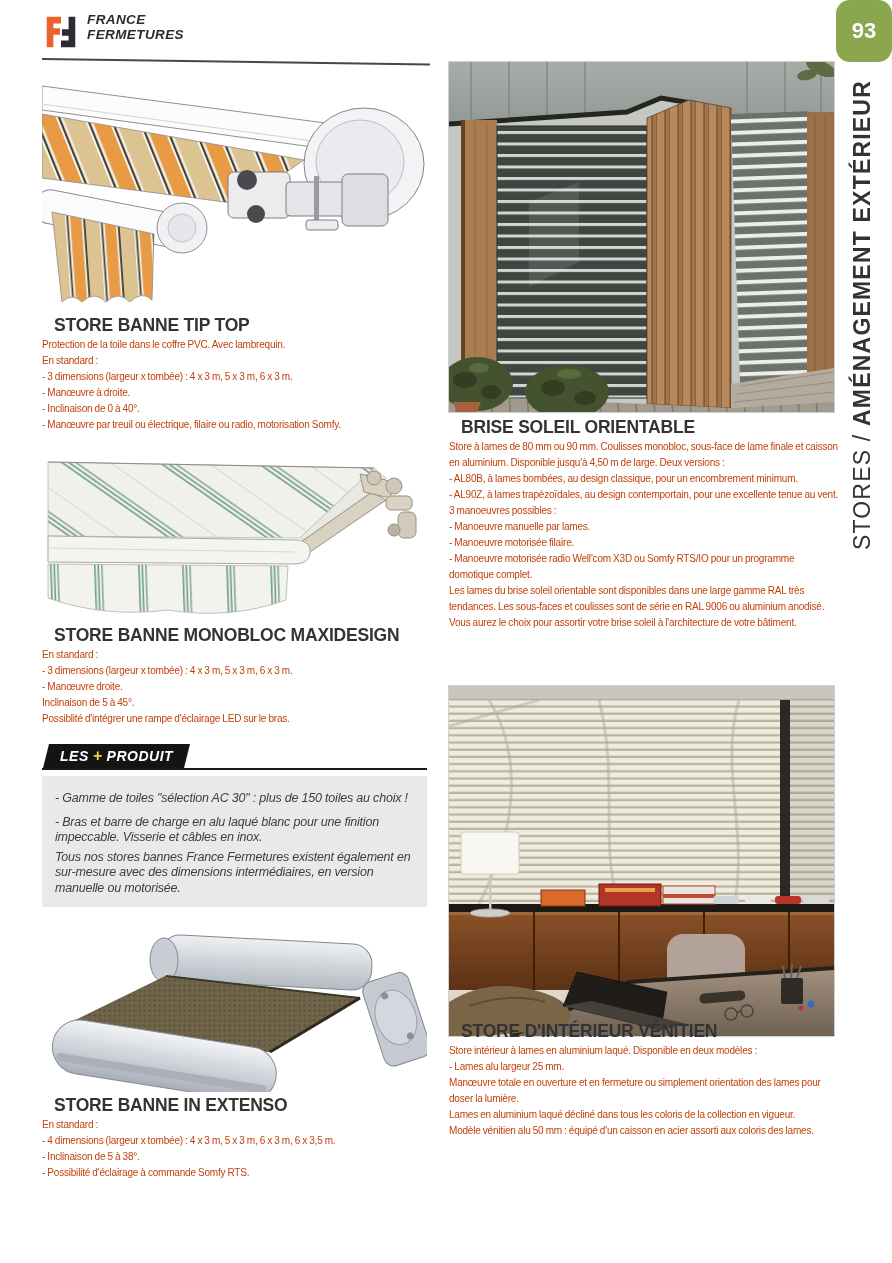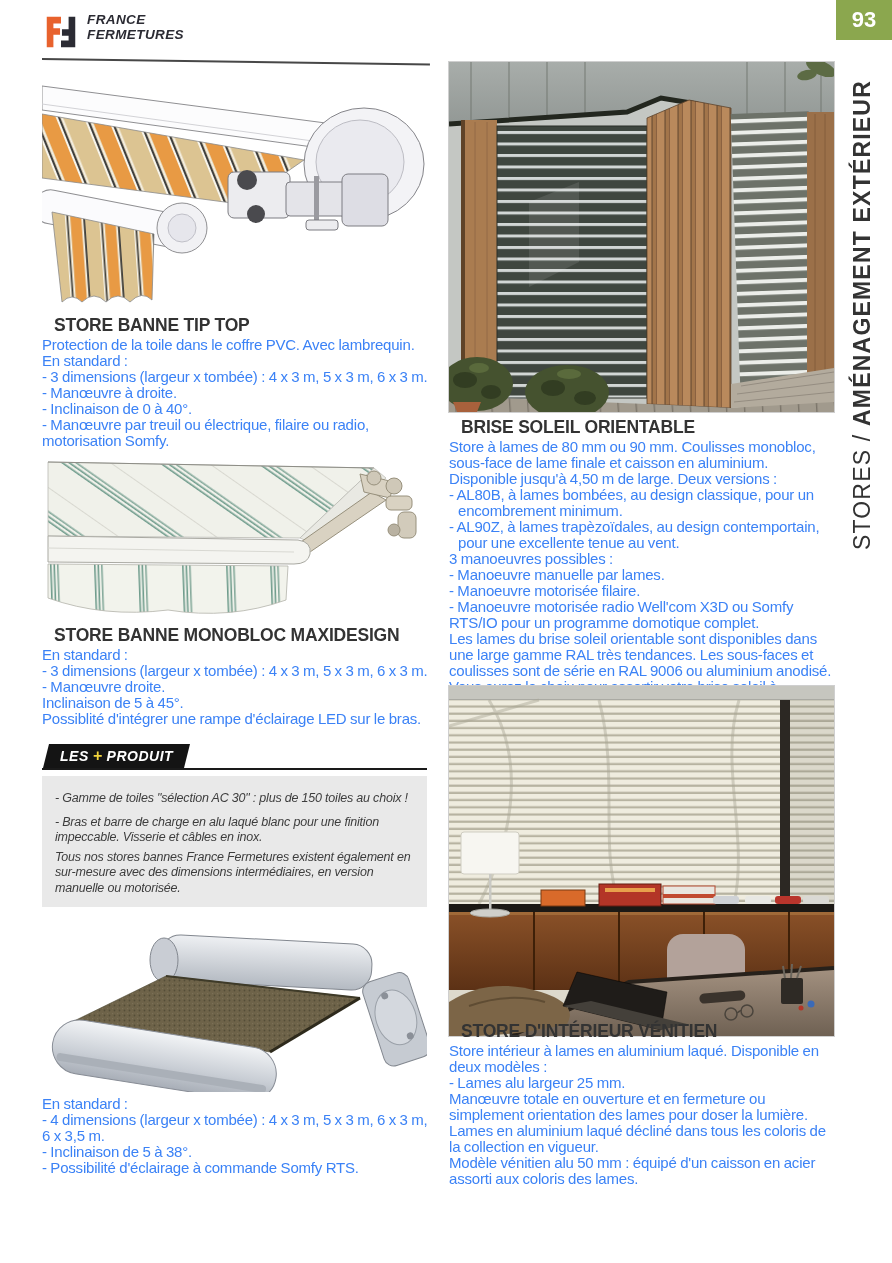--- a/index.html
+++ b/index.html
@@ -6,34 +6,34 @@
   .page{position:relative;width:892px;height:1263px;background:#ffffff;overflow:hidden;
         font-family:"Liberation Sans", sans-serif;color:#444;}
 
   
   .logo{position:absolute;left:42px;top:13px;display:flex;gap:7px;}
   .logo-text{font-style:italic;font-weight:700;color:#2b2b33;font-size:13.5px;line-height:1.1;letter-spacing:.4px;}
   .header-rule{position:absolute;left:42px;top:58px;width:388px;height:2px;background:#474747;
                transform:rotate(0.8deg);transform-origin:left center;}
 
   
-  .page-num{position:absolute;left:836px;top:0;width:56px;height:40px;background:#8ba74e;color:#fff;
-            display:flex;align-items:center;justify-content:center;font-weight:700;font-size:22px;}
+  .page-num{position:absolute;left:836px;top:0;width:56px;height:62px;background:#8ba74e;color:#fff;
+            display:flex;align-items:center;justify-content:center;font-weight:700;font-size:22px;border-radius:14px;}
   .vlabel{position:absolute;left:832px;top:62px;width:60px;height:506px;
           display:flex;align-items:center;justify-content:center;}
   .vlabel .inner{writing-mode:vertical-rl;transform:rotate(180deg);white-space:nowrap;
                  font-size:23px;letter-spacing:1.2px;color:#333;}
   .vlabel .reg{font-weight:400;}
   .vlabel .bold{font-weight:700;}
 
   
   .prod{position:absolute;width:390px;}
   .prod h3{margin:0 0 3px 12px;font-size:17.5px;line-height:1.05;font-weight:700;color:#333;
            letter-spacing:-0.2px;}
-  .prod p{margin:0;font-size:15px;line-height:16px;letter-spacing:-0.2px;word-spacing:-0.4px;color:#3b82f6;}
+  .prod p{margin:0;font-size:10px;line-height:16px;letter-spacing:-0.2px;word-spacing:-0.4px;color:#c2410c;}
   .prod p.hang{padding-left:9px;text-indent:-9px;}
 
   
   .plus-row{position:absolute;left:42px;top:744px;width:385px;height:26px;}
   .plus-badge{position:absolute;left:4px;top:0;height:24px;background:#141414;transform:skewX(-14deg);
               display:flex;align-items:center;padding:0 14px;}
   .plus-badge .t{transform:skewX(14deg);font-style:italic;font-weight:700;font-size:14px;color:#fff;
                  letter-spacing:.5px;white-space:nowrap;}
   .plus-badge .plus{color:#f2d43c;font-weight:700;font-size:16px;padding:0 4px;}
   .plus-rule{position:absolute;left:42px;top:768px;width:385px;height:2px;background:#1a1a1a;}
@@ -217,20 +217,21 @@
       <path d="M124,58 L318,80" stroke="#3e3a28" stroke-width="2" fill="none"></path>
       <path d="M318,80 L228,134" stroke="#2e2a1c" stroke-width="3" fill="none"></path>
       <g transform="rotate(9 14 104)">
         <rect x="14" y="98" width="226" height="54" rx="27" fill="url(#gradSilver2)" stroke="#878c95"></rect>
         <rect x="20" y="134" width="212" height="8" rx="4" fill="#aab0b8"></rect>
       </g>
     </svg>
   </div>
 
   <div class="prod" style="left:42px;top:1096px;">
+    <h3>STORE BANNE IN EXTENSO</h3>
     <p>En standard :</p>
     <p>- 4 dimensions (largeur x tombée) : 4 x 3 m, 5 x 3 m, 6 x 3 m, 6 x 3,5 m.</p>
     <p>- Inclinaison de 5 à 38°.</p>
     <p>- Possibilité d'éclairage à commande Somfy RTS.</p>
   </div>
 
   <div class="fig photo" style="left:449px;top:62px;">
     <svg width="385" height="350" viewBox="0 0 385 350">
       <defs>
         <linearGradient id="gradZinc" x1="0" y1="0" x2="0" y2="1">

